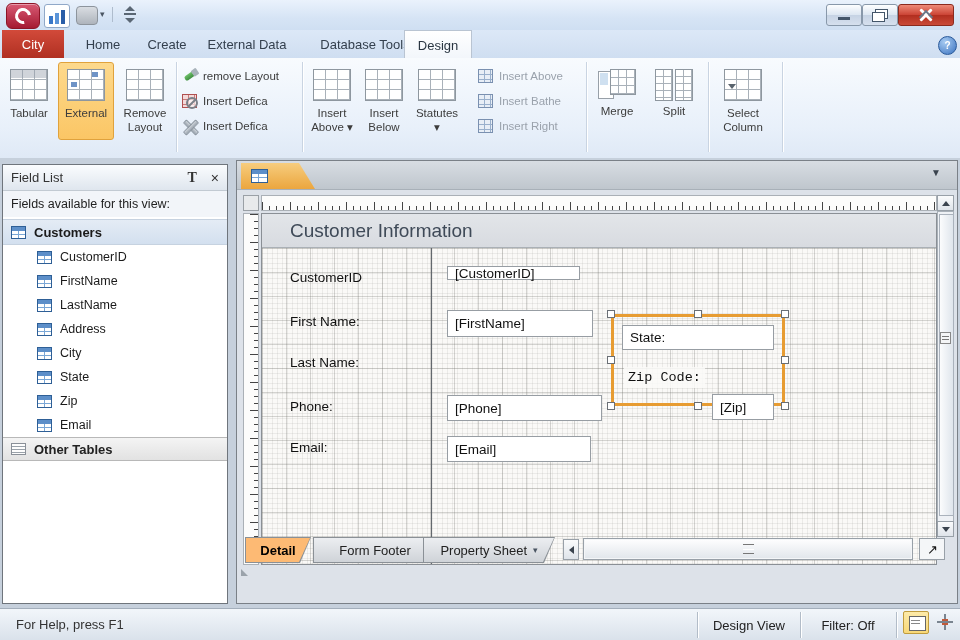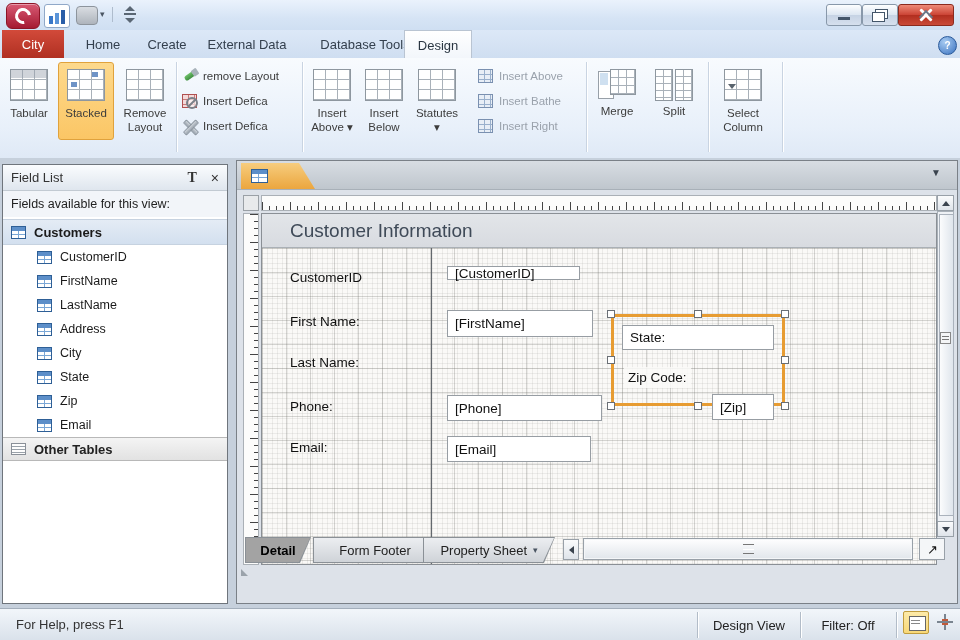--- a/index.html
+++ b/index.html
@@ -151,21 +151,21 @@
   .sel-rect{border:3px solid #e79c32;box-sizing:content-box;}
   .hd{position:absolute;width:8px;height:8px;background:#fff;border:1px solid #6a6f75;box-sizing:border-box;}
 
   
   .sect-tab{top:376px;height:26px;}
   .trap-outer{position:absolute;left:0;top:0;width:100%;height:100%;background:#8a9096;
     clip-path:polygon(0 0, 100% 0, calc(100% - 11px) 100%, 0 100%);}
   .trap-inner{position:absolute;left:1px;top:1px;width:calc(100% - 2px);height:calc(100% - 2px);
     background:linear-gradient(#eceef1,#cfd3d8);clip-path:polygon(0 0, 100% 0, calc(100% - 11px) 100%, 0 100%);
     display:flex;align-items:center;justify-content:center;gap:6px;font-size:13px;color:#222;}
-  .trap-inner.white{background:#a3a3a3;font-weight:bold;color:#000;}
+  .trap-inner.white{background:#fdba74;font-weight:bold;color:#000;}
   .sb-btn{background:linear-gradient(#fafbfc,#dfe4ea);border:1px solid #98a0a8;box-sizing:border-box;
     display:flex;align-items:center;justify-content:center;}
   .tri{width:0;height:0;}
   .tri.left{border-top:4px solid transparent;border-bottom:4px solid transparent;border-right:5px solid #3a434e;}
   .tri.up{border-left:4px solid transparent;border-right:4px solid transparent;border-bottom:5px solid #3a434e;}
   .tri.down{border-left:4px solid transparent;border-right:4px solid transparent;border-top:5px solid #3a434e;}
   .htrack{top:377px;height:22px;background:#f4f6f8;border:1px solid #98a0a8;box-sizing:border-box;}
   .hthumb{position:absolute;left:1px;top:1px;right:1px;bottom:1px;background:linear-gradient(#fdfdfe,#e2e7ec);
     display:flex;align-items:center;justify-content:center;}
   .grip{width:11px;height:8px;border:1px solid #777;border-left:none;border-right:none;background:linear-gradient(#fff,#fff) center/11px 1px no-repeat;}
@@ -236,21 +236,21 @@
   <div class="abs ribbon">
     <div class="abs bigbtn" style="left:2px;width:54px;">
       <div class="ico-grid hdr"></div>
       <div class="bl">Tabular</div>
     </div>
     <div class="abs bigbtn sel" style="left:58px;width:56px;">
       <div class="ico-grid">
         <div class="mk" style="left:24px;top:2px;"></div>
           <div class="mk" style="left:3px;top:12px;"></div>
       </div>
-      <div class="bl">Stacked</div>
+      <div class="bl">External</div>
     </div>
     <div class="abs bigbtn" style="left:118px;width:54px;">
       <div class="ico-grid"></div>
       <div class="bl">Remove Layout</div>
     </div>
 
     <div class="abs rsep" style="left:176px;"></div>
 
     <div class="abs smallrow" style="left:182px;top:7px;width:118px;">
       <div class="ico16">
@@ -426,21 +426,21 @@
           <div class="hd" style="left:-7px;top:-7px;"></div>
           <div class="hd" style="left:50%;top:-7px;transform:translateX(-50%);"></div>
           <div class="hd" style="right:-7px;top:-7px;"></div>
           <div class="hd" style="left:-7px;top:50%;transform:translateY(-50%);"></div>
           <div class="hd" style="right:-7px;top:50%;transform:translateY(-50%);"></div>
           <div class="hd" style="left:-7px;bottom:-7px;"></div>
           <div class="hd" style="left:50%;bottom:-7px;transform:translateX(-50%);"></div>
           <div class="hd" style="right:-7px;bottom:-7px;"></div>
 
           <div class="ctl-box abs" style="left:8px;top:8px;width:152px;height:25px;">State:</div>
-          <div class="abs ctl-label" style="left:10px;top:50px;background:rgba(250,250,248,.85);padding:3px 4px;">Zip Code:</div>
+          <div class="abs ctl-label" style="left:10px;top:50px;background:rgba(250,250,248,.85);padding:3px 4px;font-family:Liberation Mono, monospace;">Zip Code:</div>
           <div class="ctl-box abs" style="left:98px;top:46px;width:62px;height:26px;margin-top:31px;">[Zip]</div>
         </div>
       </div>
 
       <div class="abs sect-tab" style="left:8px;width:66px;">
         <div class="trap-outer"></div>
           <div class="trap-inner white">
             <span>Detail</span>
           </div>
       </div>

